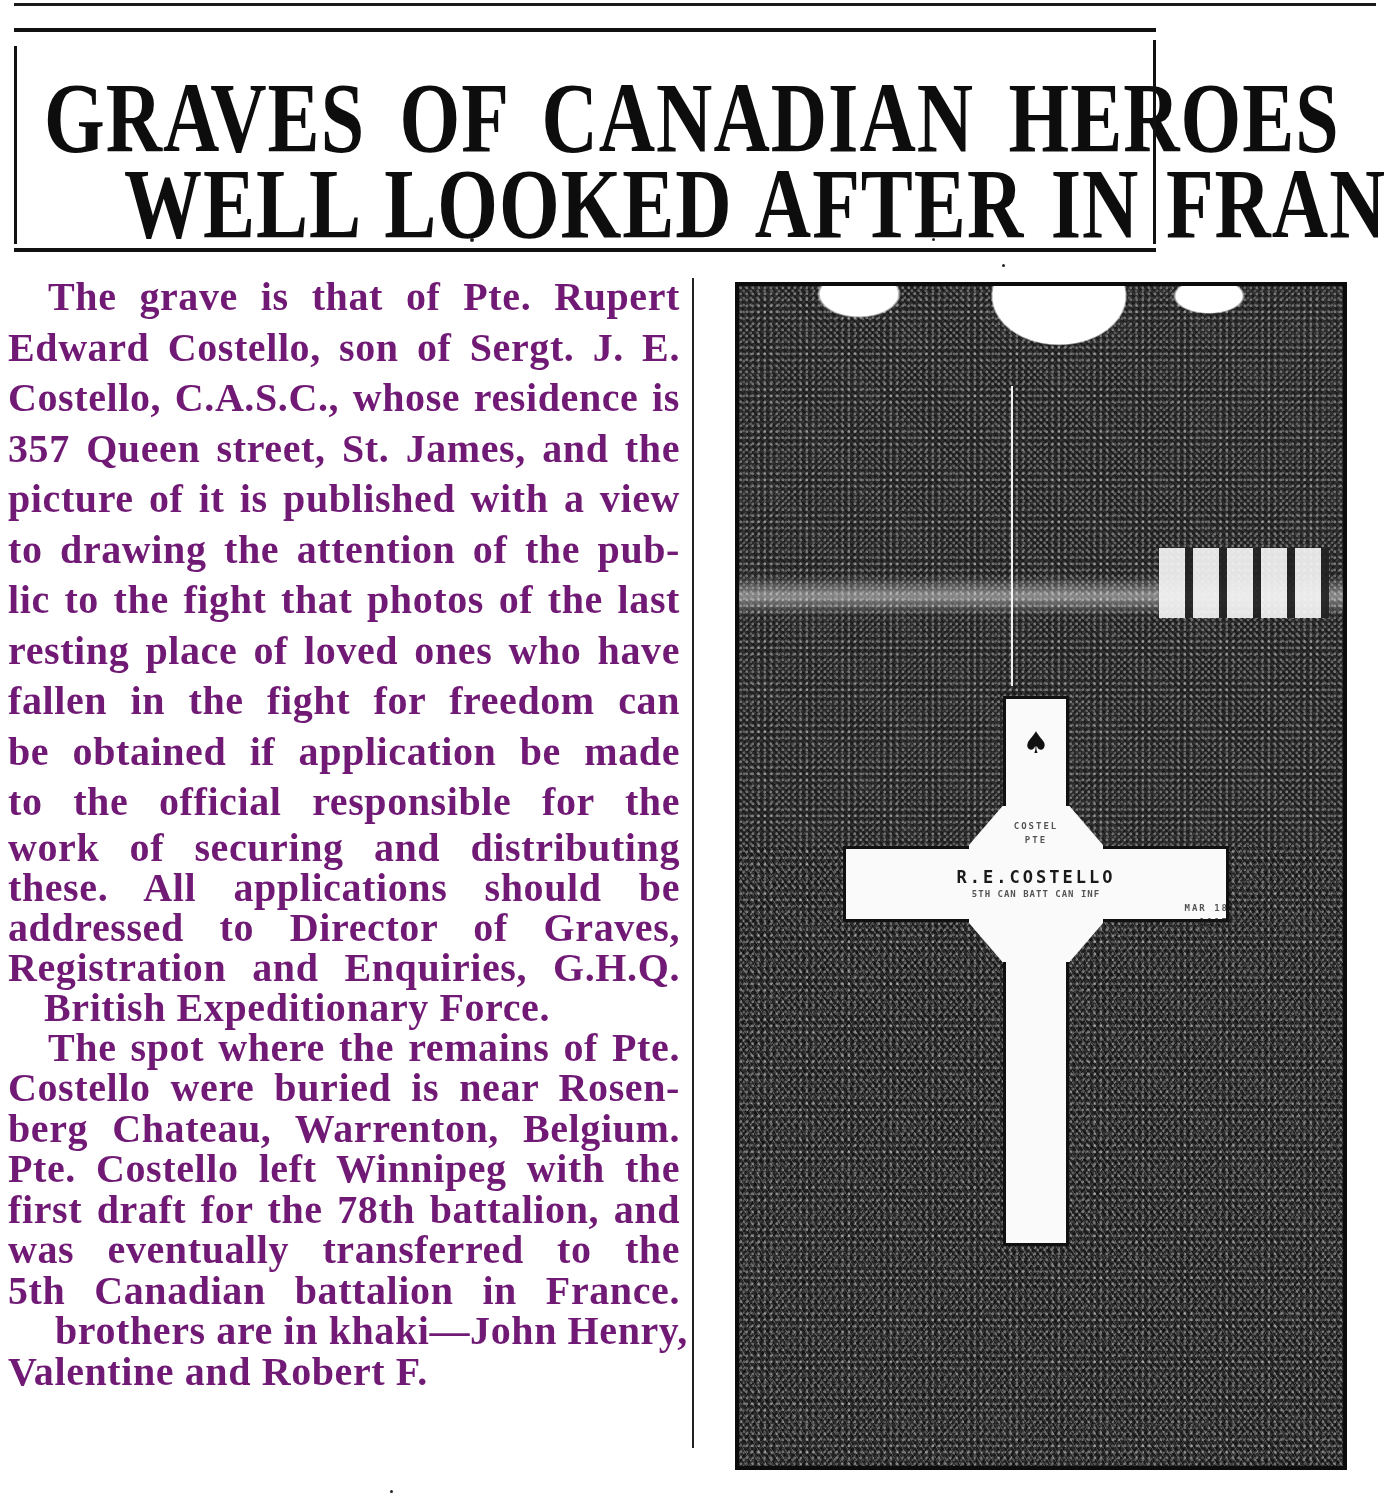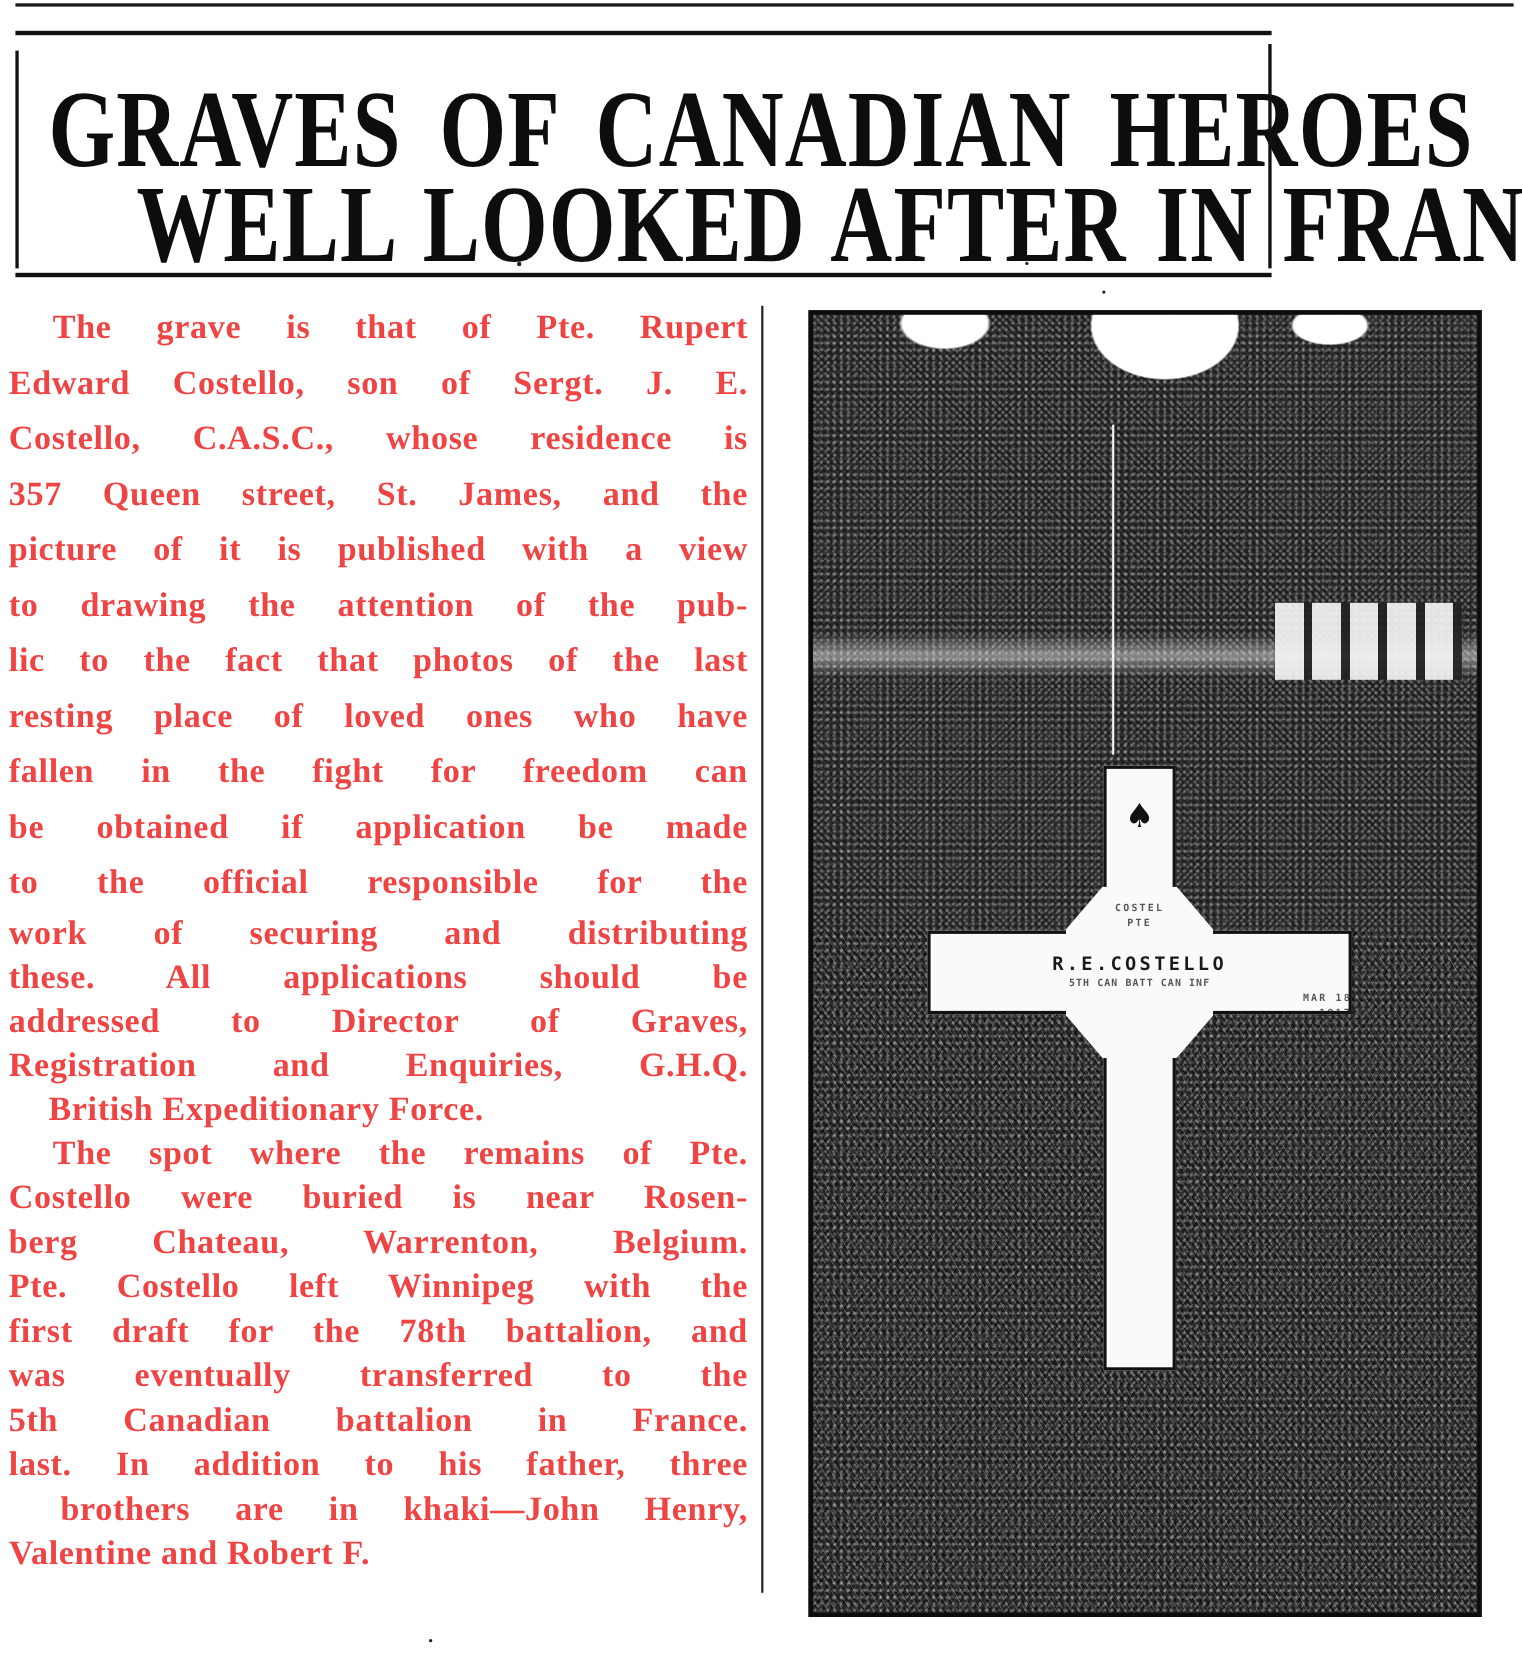--- a/index.html
+++ b/index.html
@@ -28,21 +28,21 @@
       font-weight: bold; font-size: 78px; line-height: 1;
       letter-spacing: 1px; color: #0d0d0d; white-space: nowrap;
       transform: scaleY(1.28); transform-origin: top left;
     }
     .headline-line.l1 { top: 36px; left: 30px; word-spacing: 14px; }
     .headline-line.l2 { top: 122px; left: 110px; word-spacing: 6px; }
 
     .text-column {
       position: absolute; left: 8px; top: 272px; width: 672px;
       font-family: "Liberation Serif", "DejaVu Serif", serif;
-      font-weight: bold; font-size: 31px; color: #ef4444;
+      font-weight: bold; font-size: 40px; color: #701a75;
     }
     .col-line {
       display: block; height: 50.5px; line-height: 50.5px;
       text-align: justify; text-align-last: justify;
       white-space: nowrap; overflow: visible; letter-spacing: 0.6px;
     }
     .col-line.last { text-align-last: left; }
     .col-line.indent { padding-left: 40px; }
     .column-rule {
       position: absolute; left: 692px; top: 278px; width: 2px; height: 1170px; background: #222;
@@ -123,38 +123,37 @@
   <h1 class="headline-line l2" style="margin:0;">WELL LOOKED AFTER IN FRANCE</h1>
 </header>
 
 <article class="text-column">
   <span class="col-line indent">The grave is that of Pte. Rupert</span>
   <span class="col-line">Edward Costello, son of Sergt. J. E.</span>
   <span class="col-line">Costello, C.A.S.C., whose residence is</span>
   <span class="col-line">357 Queen street, St. James, and the</span>
   <span class="col-line">picture of it is published with a view</span>
   <span class="col-line">to drawing the attention of the pub-</span>
-  <span class="col-line">lic to the fact that photos of the last</span>
+  <span class="col-line">lic to the fight that photos of the last</span>
   <span class="col-line">resting place of loved ones who have</span>
   <span class="col-line">fallen in the fight for freedom can</span>
   <span class="col-line">be obtained if application be made</span>
   <span class="col-line">to the official responsible for the</span>
   <span class="col-line" style="height:40px;line-height:40px;">work of securing and distributing</span>
   <span class="col-line" style="height:40px;line-height:40px;">these. All applications should be</span>
   <span class="col-line" style="height:40px;line-height:40px;">addressed to Director of Graves,</span>
   <span class="col-line" style="height:40px;line-height:40px;">Registration and Enquiries, G.H.Q.</span>
   <span class="col-line last" style="height:40px;line-height:40px;margin-left:36px;">British Expeditionary Force.</span>
   <span class="col-line indent" style="height:40.5px;line-height:40.5px;">The spot where the remains of Pte.</span>
   <span class="col-line" style="height:40.5px;line-height:40.5px;">Costello were buried is near Rosen-</span>
   <span class="col-line" style="height:40.5px;line-height:40.5px;">berg Chateau, Warrenton, Belgium.</span>
   <span class="col-line" style="height:40.5px;line-height:40.5px;">Pte. Costello left Winnipeg with the</span>
   <span class="col-line" style="height:40.5px;line-height:40.5px;">first draft for the 78th battalion, and</span>
   <span class="col-line" style="height:40.5px;line-height:40.5px;">was eventually transferred to the</span>
   <span class="col-line" style="height:40.5px;line-height:40.5px;">5th Canadian battalion in France.</span>
-  <span class="col-line" style="height:40.5px;line-height:40.5px;">last. In addition to his father, three</span>
   <span class="col-line" style="height:40.5px;line-height:40.5px;margin-left:47px;">brothers are in khaki—John Henry,</span>
   <span class="col-line last" style="height:40.5px;line-height:40.5px;">Valentine and Robert F.</span>
 </article>
 
 <div class="column-rule"></div>
 
 <figure class="photo" style="margin:0;">
   <div class="sky"></div>
   <div class="pole"></div>
   <div class="haze"></div>

